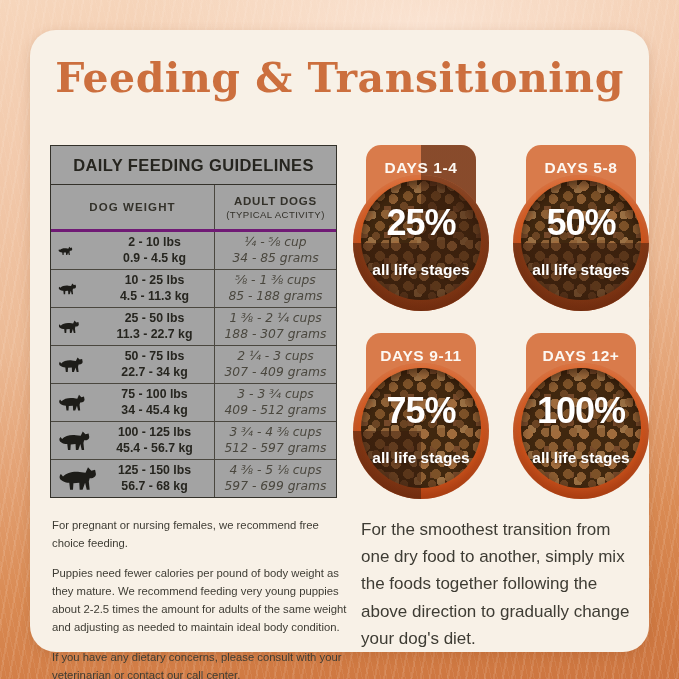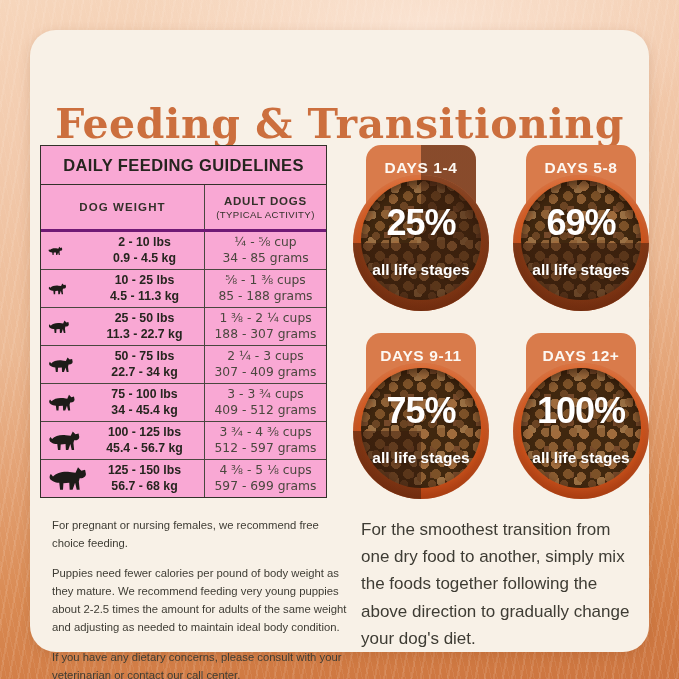--- a/index.html
+++ b/index.html
@@ -9,37 +9,37 @@
       repeating-linear-gradient(100deg, rgba(255,245,235,.10) 0 2px, rgba(255,255,255,0) 2px 9px),
       repeating-linear-gradient(78deg, rgba(255,235,220,.08) 0 1px, rgba(255,255,255,0) 1px 6px),
       linear-gradient(172deg,#f6d6bc 0%,#f2c9ab 22%,#ecba95 45%,#e3a173 62%,#d98a53 78%,#d07a43 92%,#cc7540 100%);
   }
   .fur-light{position:absolute;left:0;top:0;right:0;height:240px;pointer-events:none;
     background:radial-gradient(ellipse 420px 180px at 62% 12%, rgba(255,244,236,.55), rgba(255,244,236,0) 70%);}
   .card{position:absolute;left:30px;top:30px;width:619px;height:622px;background:#f8f1e7;
     border-radius:26px;box-shadow:0 3px 12px rgba(130,60,20,.18);}
   .title{position:absolute;left:0;top:24px;width:100%;text-align:center;
     font-family:"DejaVu Serif","Liberation Serif",serif;font-weight:700;font-size:41px;
-    color:#cc6f3e;letter-spacing:.5px;margin-top:46px;}
+    color:#cc6f3e;letter-spacing:.5px;}
   
-  .ftable{position:absolute;left:10px;top:115px;width:285px;border:1.6px solid #33312a;background:#f9a8d4;}
+  .ftable{position:absolute;left:20px;top:115px;width:285px;border:1.6px solid #33312a;background:#a3a3a3;}
   .ft-title{height:38px;display:flex;align-items:center;justify-content:center;
     border-bottom:1.6px solid #33312a;font-weight:700;font-size:16.5px;letter-spacing:.4px;color:#26251f;}
   .ft-head{display:grid;grid-template-columns:164px 1fr;height:44px;border-bottom:3px solid #701a75;}
   .ft-head .c1{display:flex;align-items:center;justify-content:center;border-right:1px solid #4a473f;
     font-weight:700;font-size:11.5px;letter-spacing:1.1px;color:#33312a;}
   .ft-head .c2{display:flex;flex-direction:column;align-items:center;justify-content:center;color:#33312a;}
   .ft-head .c2 .l1{font-weight:700;font-size:11.5px;letter-spacing:.8px;}
   .ft-head .c2 .l2{font-size:9.6px;letter-spacing:.4px;margin-top:2px;}
   .ft-row{display:grid;grid-template-columns:164px 1fr;height:37px;border-bottom:1px solid #4a473f;}
   .ft-row:last-child{border-bottom:none;}
   .ft-row .c1{position:relative;display:flex;flex-direction:column;align-items:center;justify-content:center;
     border-right:1px solid #4a473f;padding-left:44px;font-weight:700;font-size:12.3px;color:#26251f;line-height:1.26;}
   .ft-row .c2{display:flex;flex-direction:column;align-items:center;justify-content:center;
-    font-size:12.3px;color:#4a473e;line-height:1.26;font-family:"DejaVu Sans",sans-serif;}
+    font-size:12.3px;color:#4a473e;line-height:1.26;font-family:"DejaVu Sans",sans-serif;font-style:italic;}
   .dogicon{position:absolute;left:7px;top:50%;transform:translateY(-50%);color:#1d1c18;display:flex;align-items:center;}
   .dogicon svg{display:block;fill:#1d1c18;}
   
   .bowls{position:absolute;left:321px;top:115px;display:grid;grid-template-columns:140px 140px;
     column-gap:6px;row-gap:17px;gap:20px;}
   .t-card{position:relative;width:140px;height:168px;--deg:360deg;}
   .tab{position:absolute;left:15px;top:0;width:110px;height:88px;border-radius:15px;background:#d97b4b;z-index:0;}
   .tab::after{content:"";position:absolute;inset:0;border-radius:15px;
     background:conic-gradient(from 270deg at 50% 98px, rgba(0,0,0,0) 0 var(--deg), rgba(56,27,12,.5) var(--deg) 360deg);}
   .tab-label{position:absolute;left:0;top:14px;width:100%;text-align:center;z-index:3;
@@ -224,21 +224,21 @@
         </div>
       </div>
 
       <div class="t-card" style="--deg: 180deg;">
         <div class="tab"></div>
         <div class="tab-label">DAYS 5-8</div>
         <div class="bowl">
           <div class="kibble"></div>
         </div>
         <div class="bowl-text">
-          <div class="pct">69%</div>
+          <div class="pct">50%</div>
           <div class="sub">all life stages</div>
         </div>
       </div>
 
       <div class="t-card" style="--deg: 270deg;">
         <div class="tab"></div>
         <div class="tab-label">DAYS 9-11</div>
         <div class="bowl">
           <div class="kibble"></div>
         </div>

